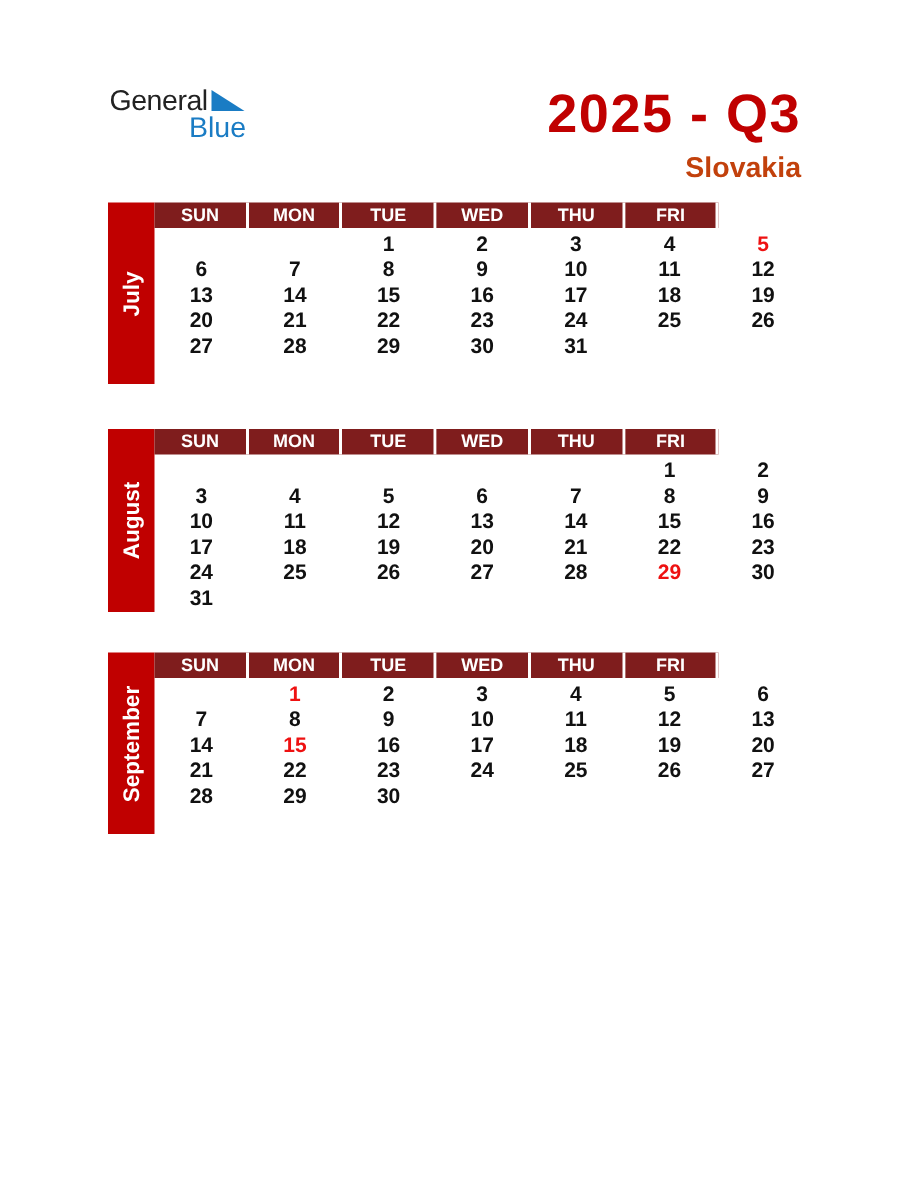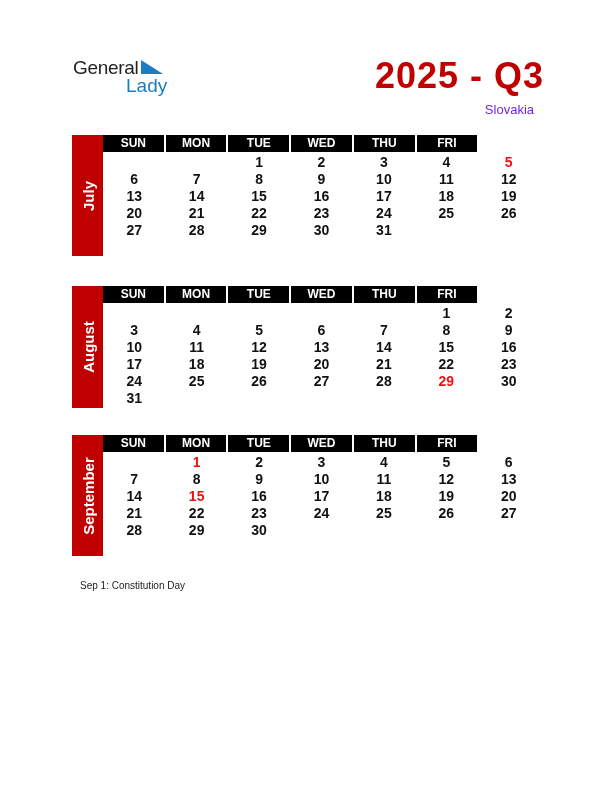--- a/index.html
+++ b/index.html
@@ -1,41 +1,41 @@
 <!DOCTYPE html>
 <html><head>
 <meta charset="utf-8">
 <style>
   html,body{margin:0;padding:0;background:#fff;}
   body{width:612px;height:792px;position:relative;font-family:"Liberation Sans",sans-serif;overflow:hidden;}
   .logo{position:absolute;left:73px;top:58px;}
   .logo .g{font-size:19px;color:#222;line-height:20px;letter-spacing:-0.3px;}
   .logo .b{position:absolute;left:53px;top:18px;font-size:19px;color:#1a7cc4;line-height:20px;}
   .logo .tri{position:absolute;left:68px;top:2px;width:0;height:0;border-left:22px solid #1a7cc4;border-top:14px solid transparent;}
-  .title{position:absolute;right:68px;top:55px;font-size:36px;font-weight:bold;color:#c00000;letter-spacing:1px;}
-  .country{position:absolute;right:78px;top:102px;font-size:13px;font-weight:normal;color:#6d28d9;}
+  .title{position:absolute;right:78px;top:55px;font-size:36px;font-weight:bold;color:#c00000;letter-spacing:1px;}
+  .country{position:absolute;right:78px;top:102px;font-size:19px;font-weight:bold;color:#c2410c;}
   .month{position:absolute;left:72px;width:468px;}
   .mbar{position:absolute;left:0;top:0;width:31px;background:#c00000;}
   .mbar span{position:absolute;left:50%;top:50%;transform:translate(-50%,-50%) rotate(-90deg);color:#fff;font-weight:bold;font-size:15px;white-space:nowrap;}
   .hdr{position:absolute;left:31px;top:0;width:437px;height:17px;display:flex;}
-  .hdr div{flex:1;background:#000000;color:#fff;font-weight:bold;font-size:12px;text-align:center;line-height:17px;border-right:2px solid #fff;}
+  .hdr div{flex:1;background:#7f1d1d;color:#fff;font-weight:bold;font-size:12px;text-align:center;line-height:17px;border-right:2px solid #fff;}
   .hdr div:last-child{border-right:none;margin-top:40px;}
   .grid{position:absolute;left:31px;top:19px;width:437px;}
   .row{display:flex;height:17px;}
   .row div{flex:1;text-align:center;font-weight:bold;font-size:14px;line-height:17px;color:#111;}
   .row div.h{color:#ee1111;}
   .notes{position:absolute;left:80px;top:579px;font-size:10px;color:#222;line-height:14px;}
 </style>
 </head>
 <body>
 
 <div class="logo">
   <div class="g">General</div>
   <div class="tri"></div>
-  <div class="b">Lady</div>
+  <div class="b">Blue</div>
 </div>
 
 <div class="title">2025 - Q3</div>
 <div class="country">Slovakia</div>
 
 <div id="months">
     <div class="month" style="top: 135px;">
       <div class="mbar" style="height: 121px;">
         <span>July</span>
       </div>
@@ -223,14 +223,13 @@
           <div></div>
           <div></div>
           <div></div>
           <div></div>
         </div>
       </div>
     </div>
   </div>
 
 <div class="notes">
-  <div>Sep 1: Constitution Day</div>
 </div>
 
 </body></html>

